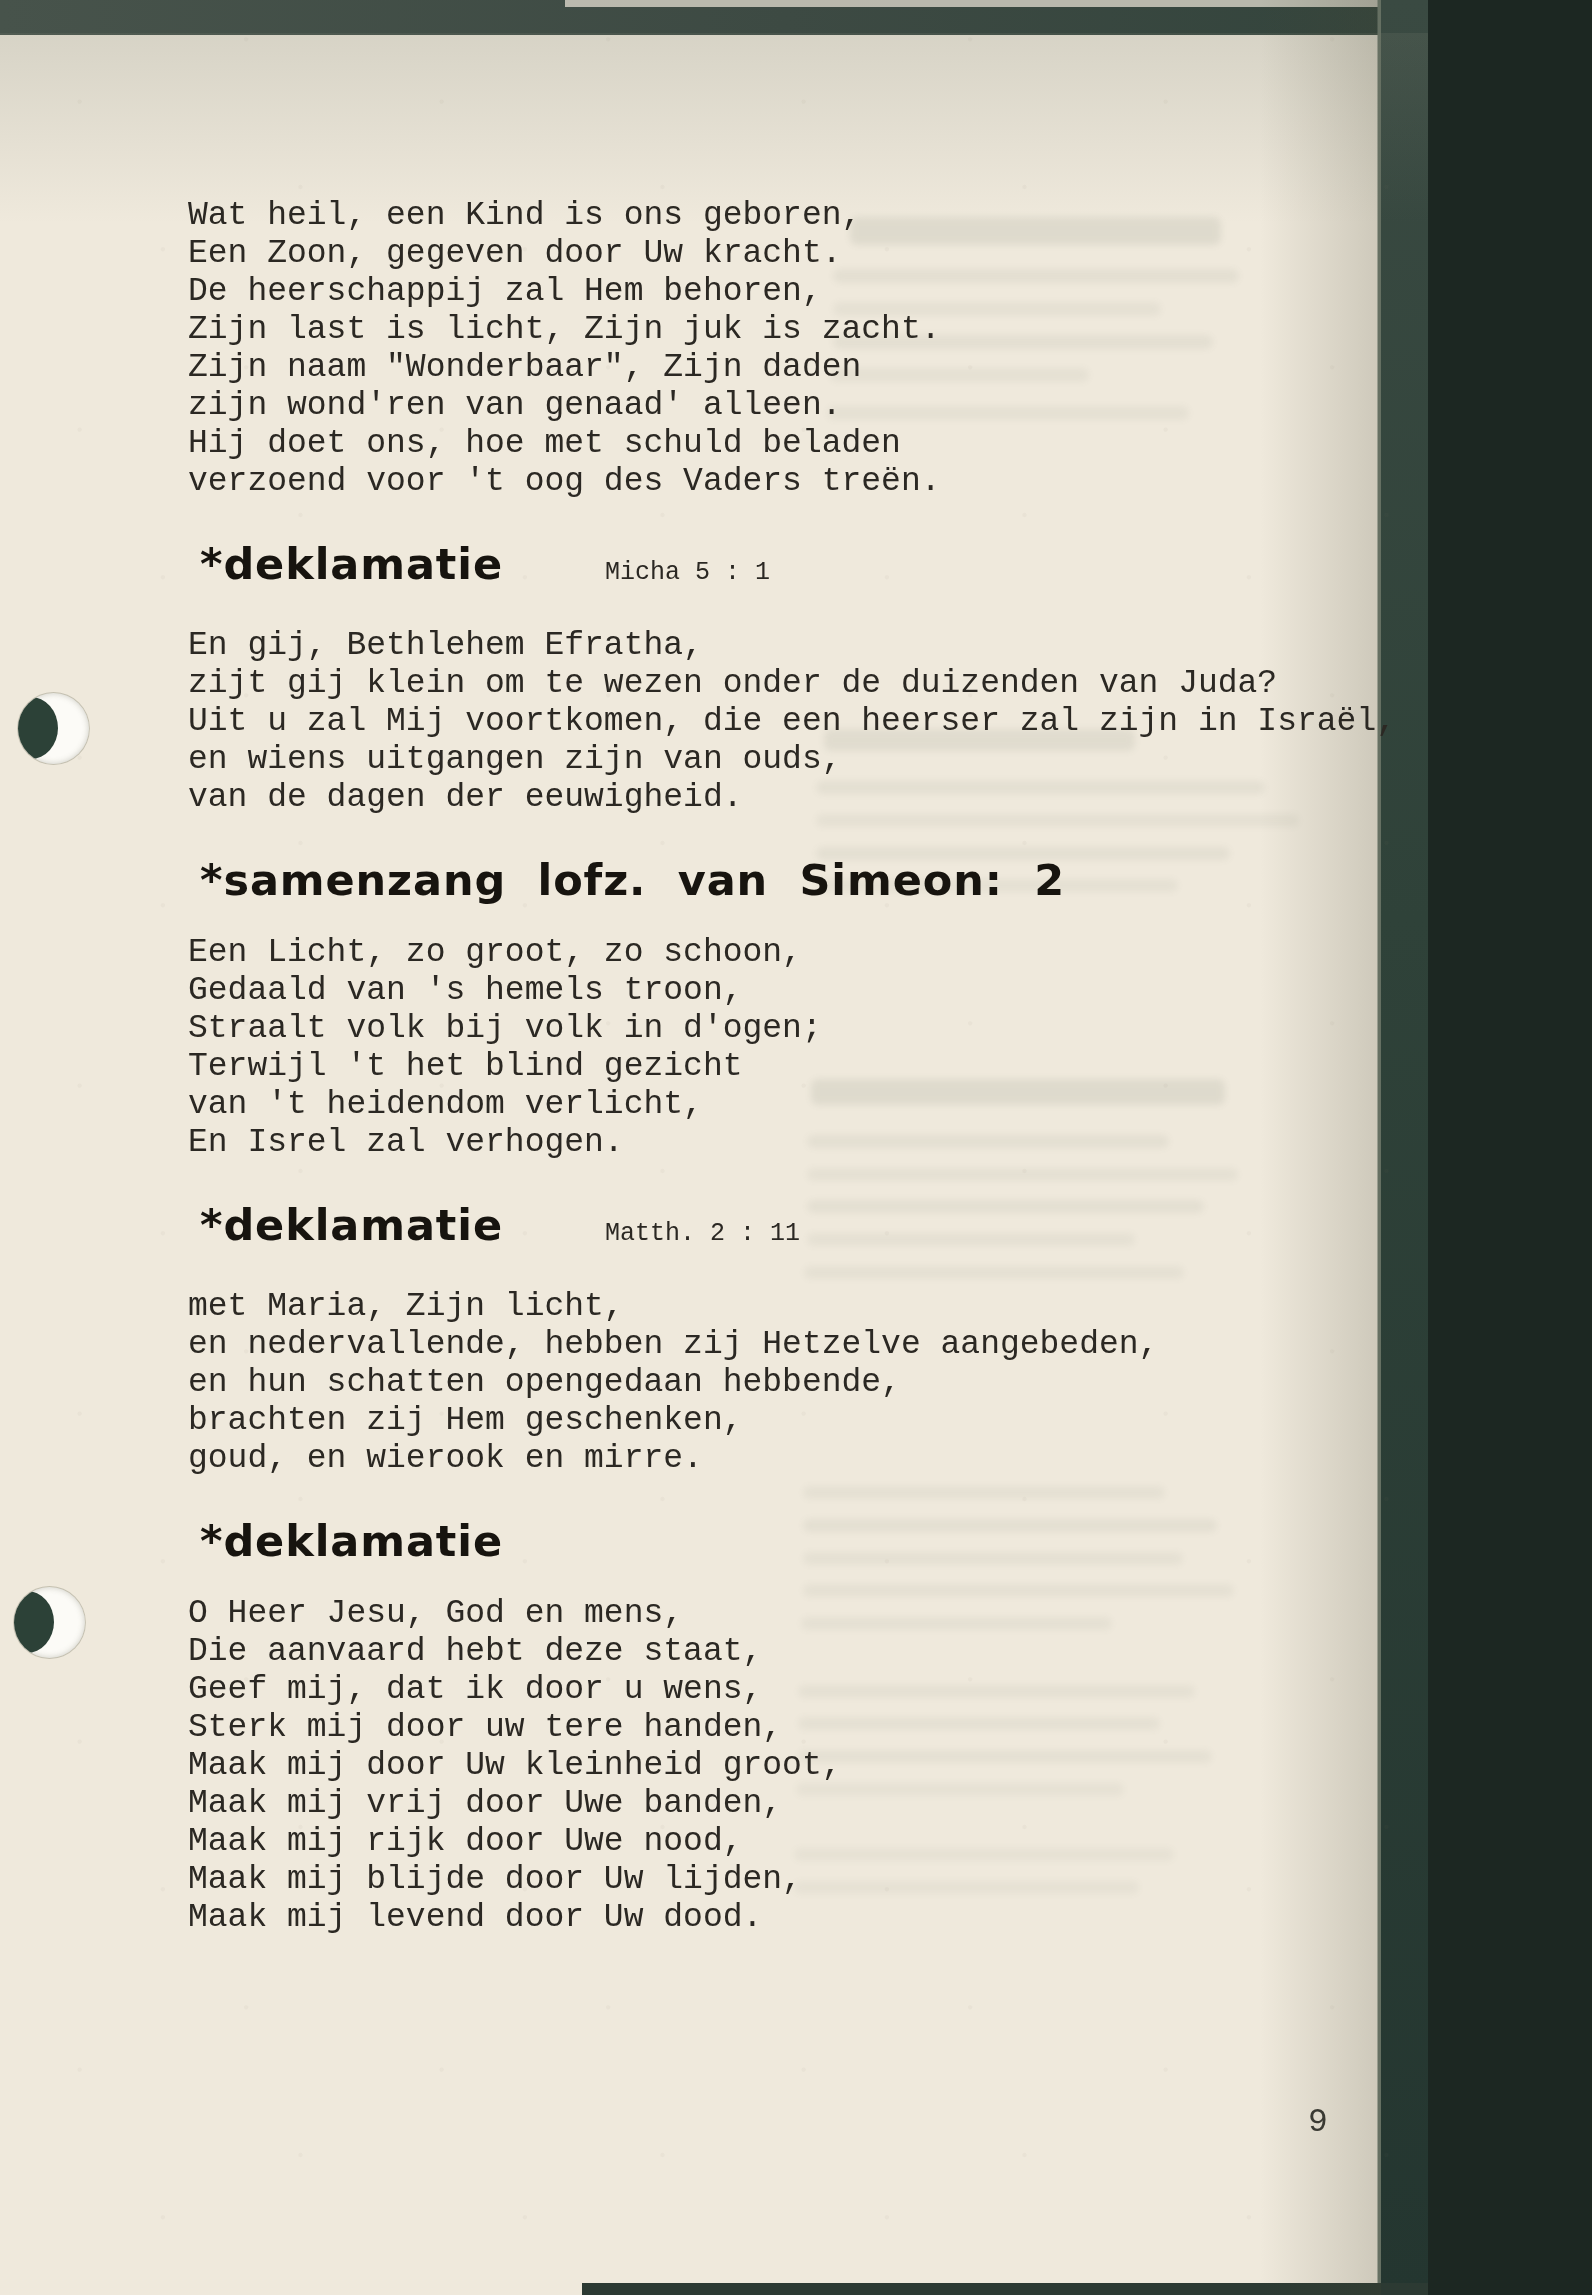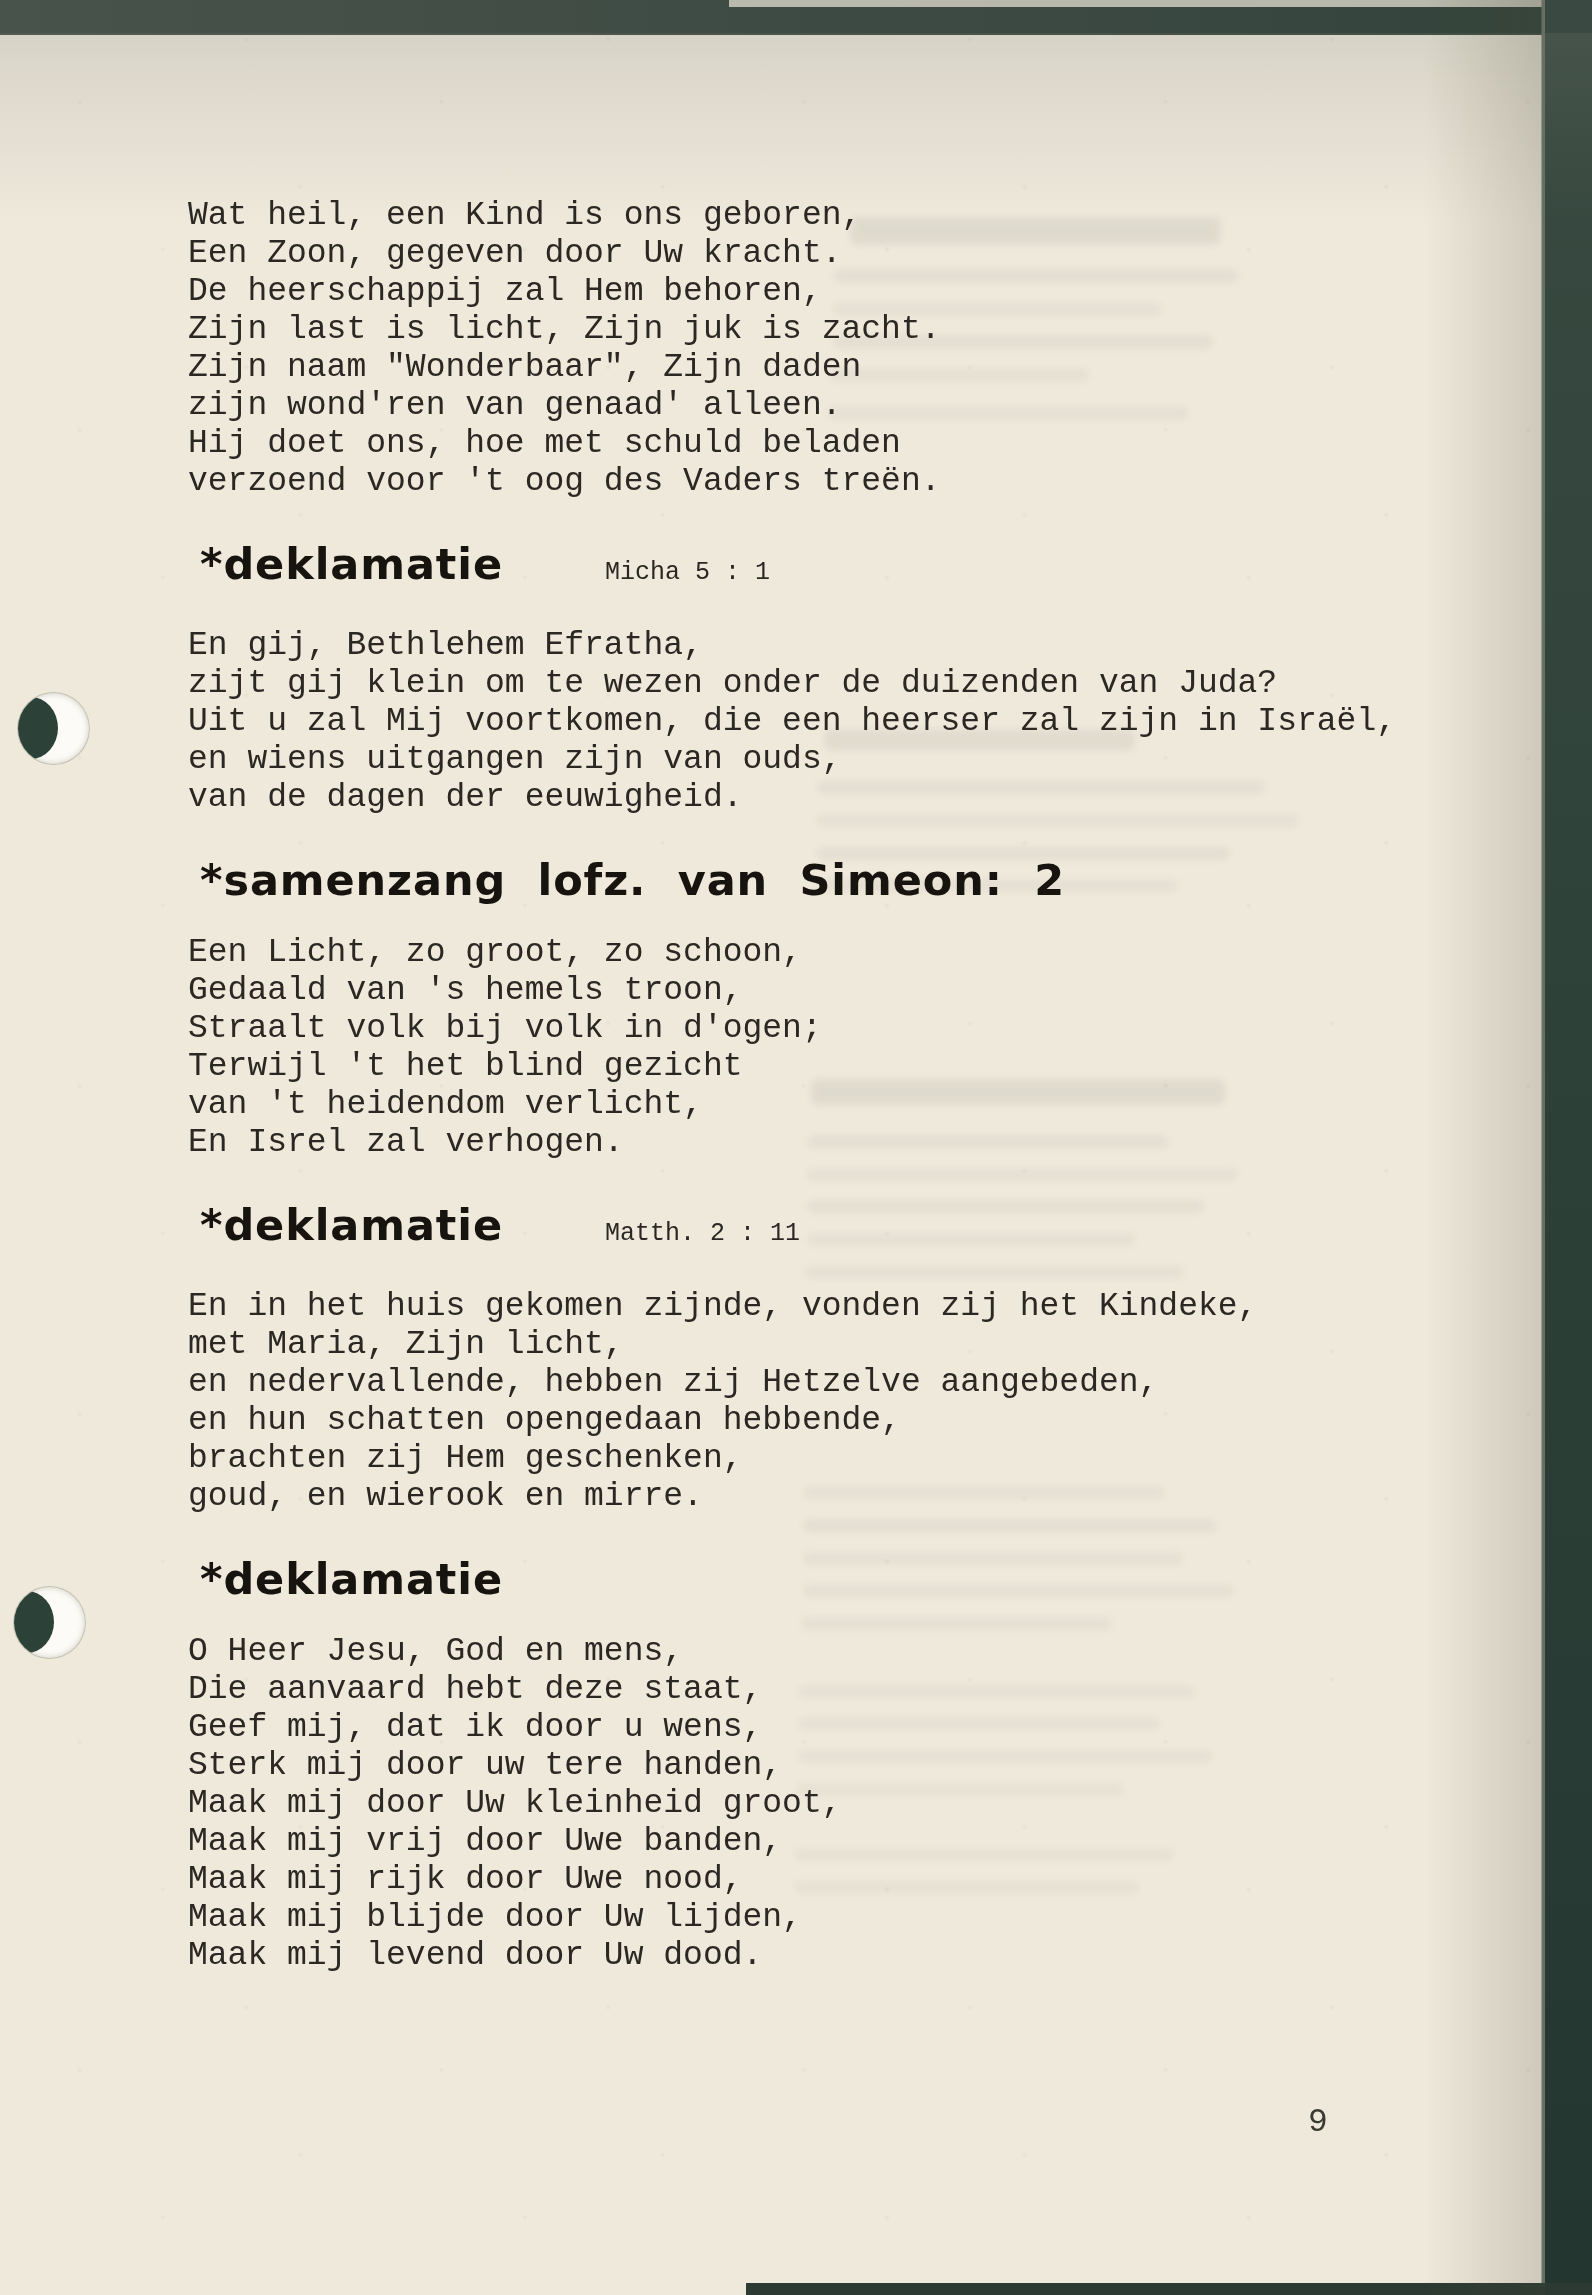--- a/index.html
+++ b/index.html
@@ -4,21 +4,21 @@
 <style>
   :root{
     --paper:#efe9dc;
     --binding:#2f4239;
     --ink:#2b2823;
     --heading-ink:#17140f;
   }
   html,body{margin:0;padding:0;background:#1c2722;}
   .scan{
     position:relative;
-    width:1592px;height:2295px;
+    width:1428px;height:2295px;
     overflow:hidden;
     background:var(--paper);
     font-family:"Liberation Mono","DejaVu Sans Mono",monospace;
   }
   
   .binding-top{
     position:absolute;left:0;top:0;width:100%;height:35px;
     background:linear-gradient(90deg,#47534b 0%,#3d4a43 55%,#33443c 100%);
   }
   .binding-top::before{
@@ -191,21 +191,20 @@
           <p>Straalt volk bij volk in d'ogen;</p>
           <p>Terwijl 't het blind gezicht</p>
           <p>van 't heidendom verlicht,</p>
           <p>En Isrel zal verhogen.</p>
         </div>
         <h2 class="heading">
           <span class="h-title">*deklamatie</span>
           <span class="h-ref">Matth. 2 : 11</span>
         </h2>
         <div class="verse">
-          <p>En in het huis gekomen zijnde, vonden zij het Kindeke,</p>
           <p>met Maria, Zijn licht,</p>
           <p>en nedervallende, hebben zij Hetzelve aangebeden,</p>
           <p>en hun schatten opengedaan hebbende,</p>
           <p>brachten zij Hem geschenken,</p>
           <p>goud, en wierook en mirre.</p>
         </div>
         <h2 class="heading">
           <span class="h-title">*deklamatie</span>
         </h2>
         <div class="verse">

